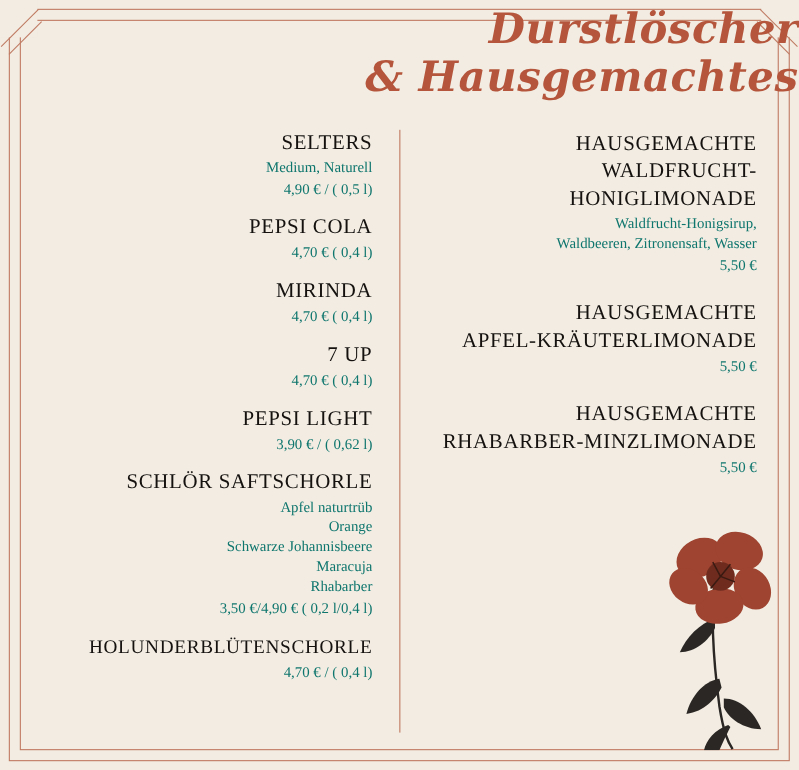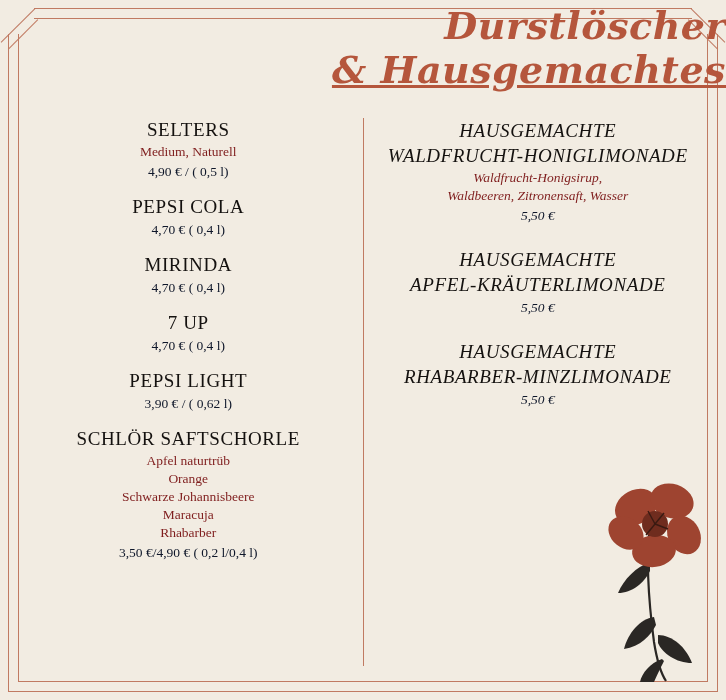--- a/index.html
+++ b/index.html
@@ -68,69 +68,69 @@
     font-family: "DejaVu Serif", serif;
     font-style: italic;
     font-weight: bold;
     font-size: 38px;
     line-height: 44px;
     letter-spacing: 0.5px;
     z-index: 5;
   }
   .page-title .l2 {
     display: block;
-    text-decoration: underline;
   }
 
   .columns {
     position: absolute;
     left: 30px;
     right: 30px;
     top: 118px;
     bottom: 34px;
     display: flex;
   }
   .col {
     flex: 1 1 50%;
     padding: 0 8px;
     text-align: center;
   }
   .col-left { padding-right: 22px; }
-  .col-right { padding-left: 22px; font-style: italic; }
+  .col-right { padding-left: 22px; }
   .divider {
     width: 0;
     border-left: 1px solid #c07a62;
     margin: 0 2px;
     height: 100%;
   }
 
   .item {
     margin-bottom: 14px;
+    text-align: right;
   }
   .item-name {
     font-family: "Liberation Serif", serif;
     font-size: 19px;
     letter-spacing: 0.6px;
     line-height: 24px;
     color: #14110f;
   }
   .item-name.small {
     font-size: 17.5px;
   }
   .item-desc {
     font-size: 13.5px;
     line-height: 18px;
     margin-top: 1px;
-    color: #7f1d1d;
+    color: #0f766e;
   }
   .item-price {
     font-size: 13.5px;
     line-height: 19px;
     margin-top: 1px;
-    color: #0f172a;
+    color: #0f766e;
   }
   .col-right .item {
     margin-bottom: 22px;
   }
   .col-right .item-name {
     font-size: 19px;
     line-height: 25px;
   }
 
   
@@ -180,20 +180,24 @@
       <div class="item-price">4,70 € ( 0,4 l)</div>
     </div>
     <div class="item">
       <div class="item-name">PEPSI LIGHT</div>
       <div class="item-price">3,90 € / ( 0,62 l)</div>
     </div>
     <div class="item">
       <div class="item-name">SCHLÖR SAFTSCHORLE</div>
       <div class="item-desc">Apfel naturtrüb<br>Orange<br>Schwarze Johannisbeere<br>Maracuja<br>Rhabarber</div>
       <div class="item-price">3,50 €/4,90 € ( 0,2 l/0,4 l)</div>
+    </div>
+    <div class="item">
+      <div class="item-name small">HOLUNDERBLÜTENSCHORLE</div>
+      <div class="item-price">4,70 € / ( 0,4 l)</div>
     </div>
   </div>
 
   <div class="divider"></div>
 
   <div class="col col-right">
     <div class="item">
       <div class="item-name">HAUSGEMACHTE<br>WALDFRUCHT-HONIGLIMONADE</div>
       <div class="item-desc">Waldfrucht-Honigsirup,<br>Waldbeeren, Zitronensaft, Wasser</div>
       <div class="item-price">5,50 €</div>

